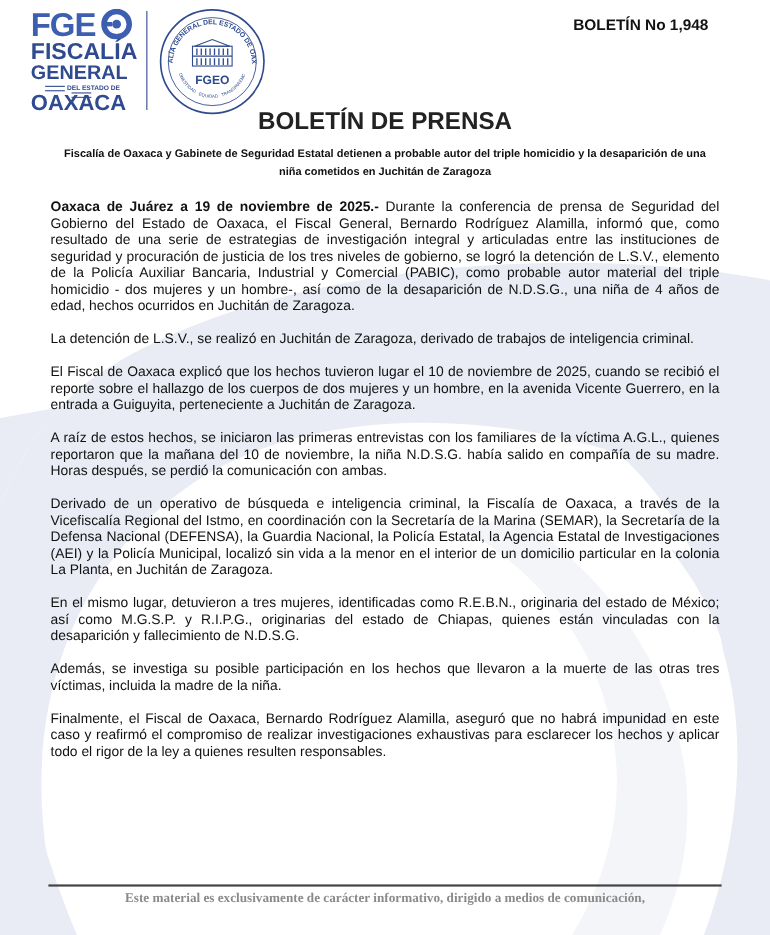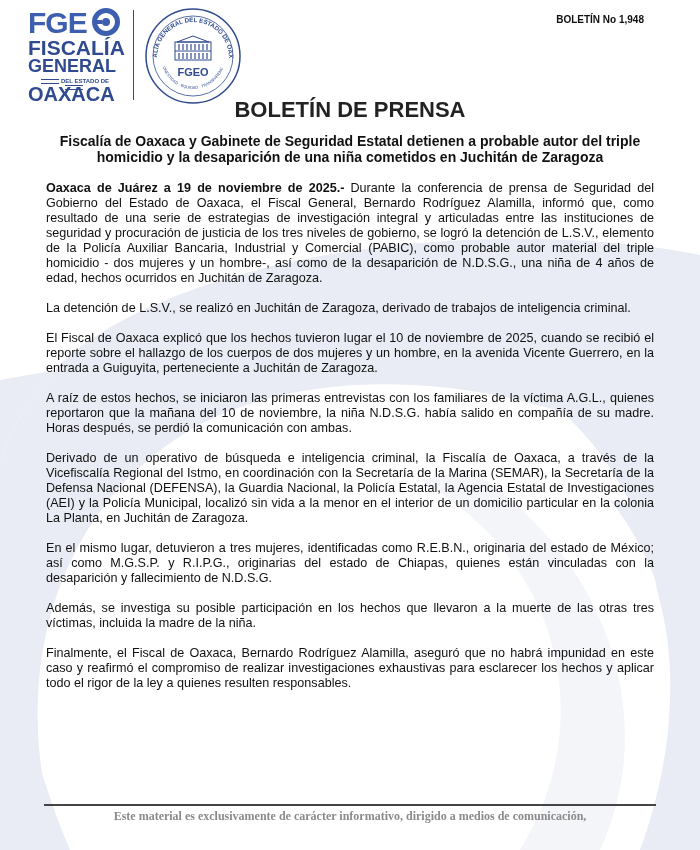--- a/index.html
+++ b/index.html
@@ -18,29 +18,29 @@
   }
   .l1 { top: 37px; font-size: 21px; }
   .l2 { top: 57px; font-size: 18px; }
   .l3 { top: 78px; font-size: 6px; left: 28px; width: 92px; text-align: center; color: #2f4a8f; }
   .l3::before, .l3::after { content: ""; display: inline-block; width: 18px; height: 3px; border-top: 1px solid #2f4a8f; border-bottom: 1px solid #2f4a8f; vertical-align: middle; margin: 0 2px; }
   .l4 { top: 84px; font-size: 20px; }
   .divider-v { position: absolute; left: 133px; top: 10px; width: 1px; height: 90px; background: #2f4a8f; }
   .seal { position: absolute; left: 143px; top: 6px; width: 100px; height: 100px; }
 
   .bulletin-no {
-    position: absolute; right: 56px; top: 14px; font-size: 10px; font-weight: bold; color: #111;
+    position: absolute; right: 56px; top: 14px; font-size: 14px; font-weight: bold; color: #111;
   }
   .title {
     position: absolute; left: 0; width: 700px; top: 97px; text-align: center;
     font-size: 22px; font-weight: bold; color: #222;
   }
   .headline {
     position: absolute; left: 48px; width: 604px; top: 133px; text-align: center;
-    font-size: 14px; font-weight: bold; line-height: 16px; color: #111;
+    font-size: 10px; font-weight: bold; line-height: 16px; color: #111;
   }
   .body {
     position: absolute; left: 46px; width: 608px; top: 181px;
     font-size: 12.6px; line-height: 15px; text-align: justify; color: #111;
   }
   .body p { margin: 0 0 15px 0; }
   .body p.lead { margin-bottom: 15px; }
   .lead strong { font-weight: bold; }
   .footer-rule {
     position: absolute; left: 44px; width: 612px; top: 804px; height: 2px; background: #444;

